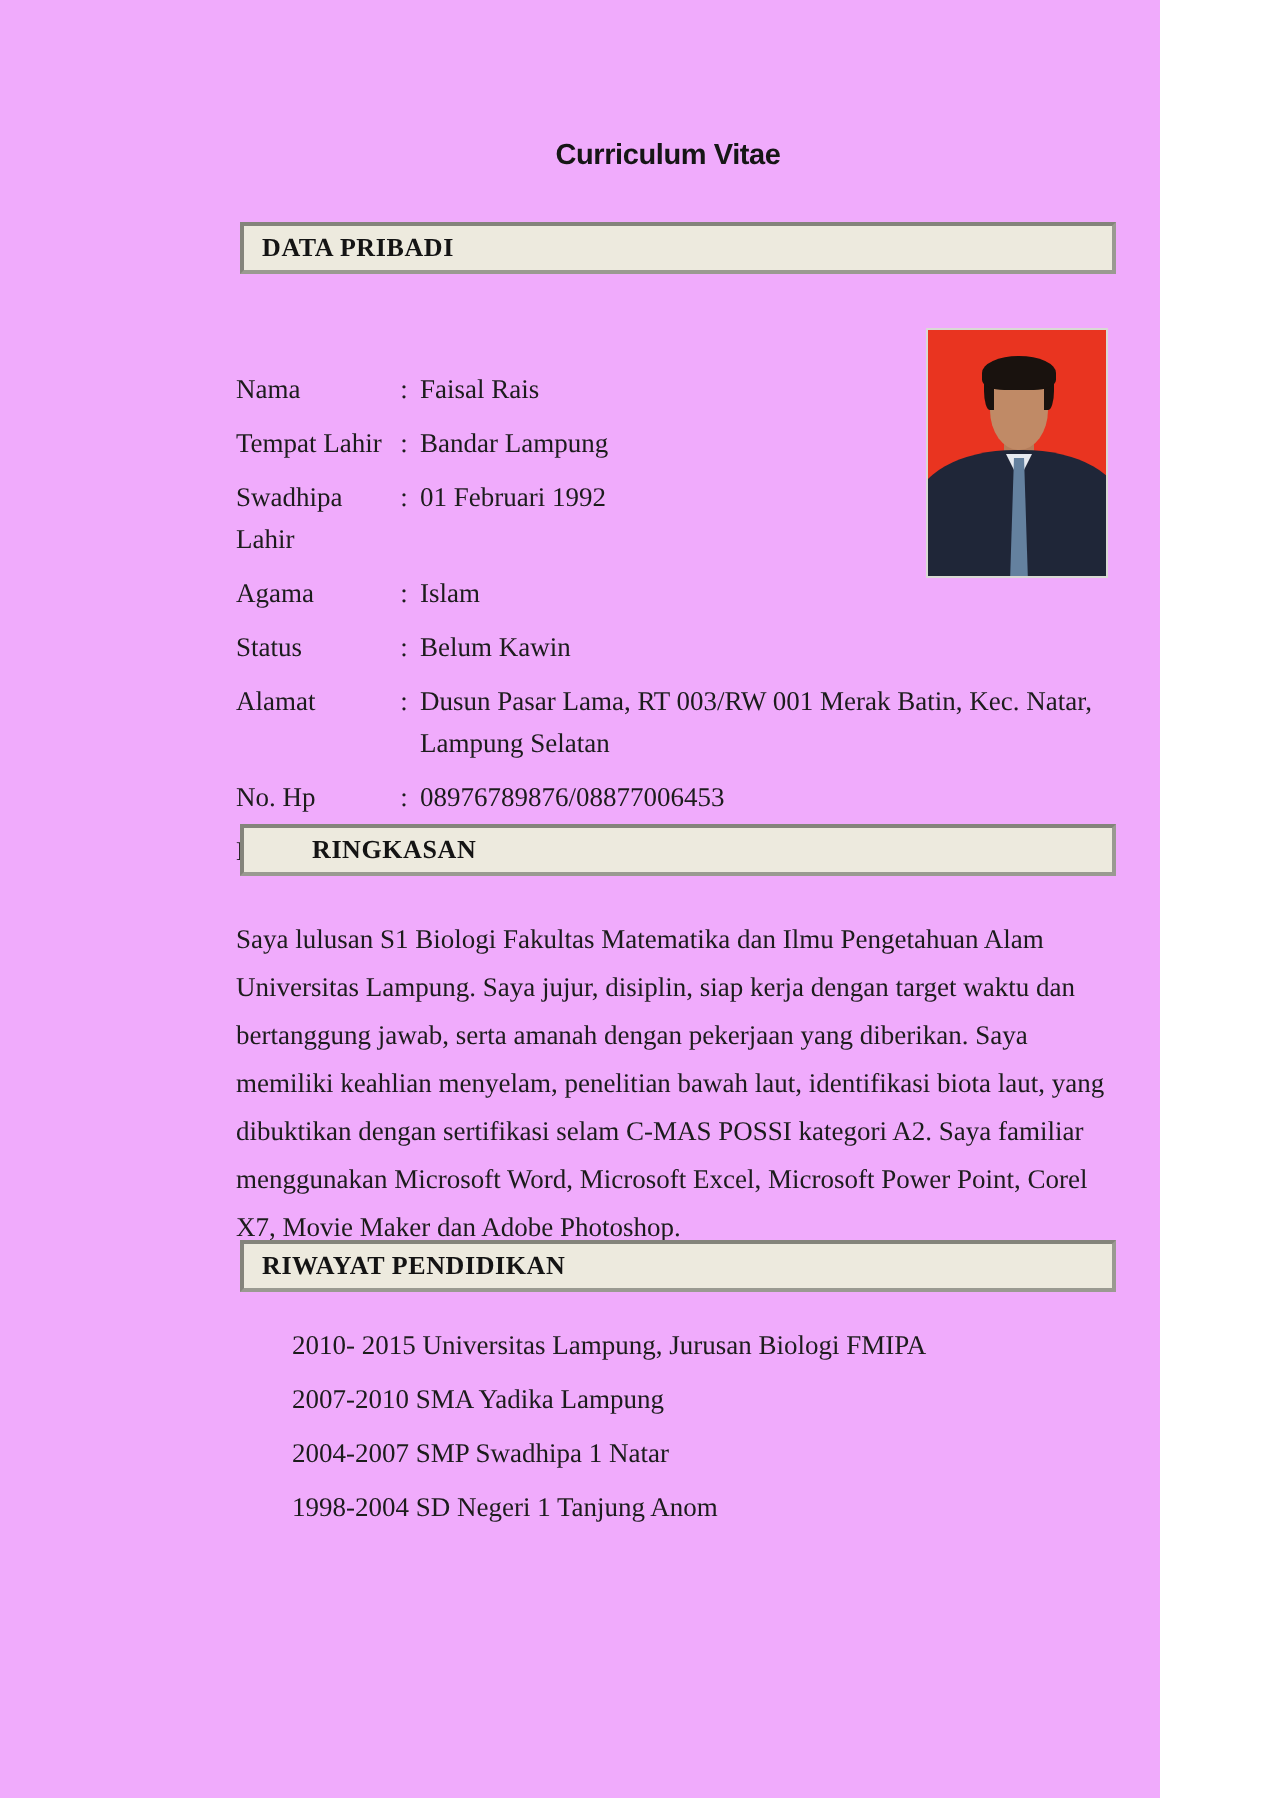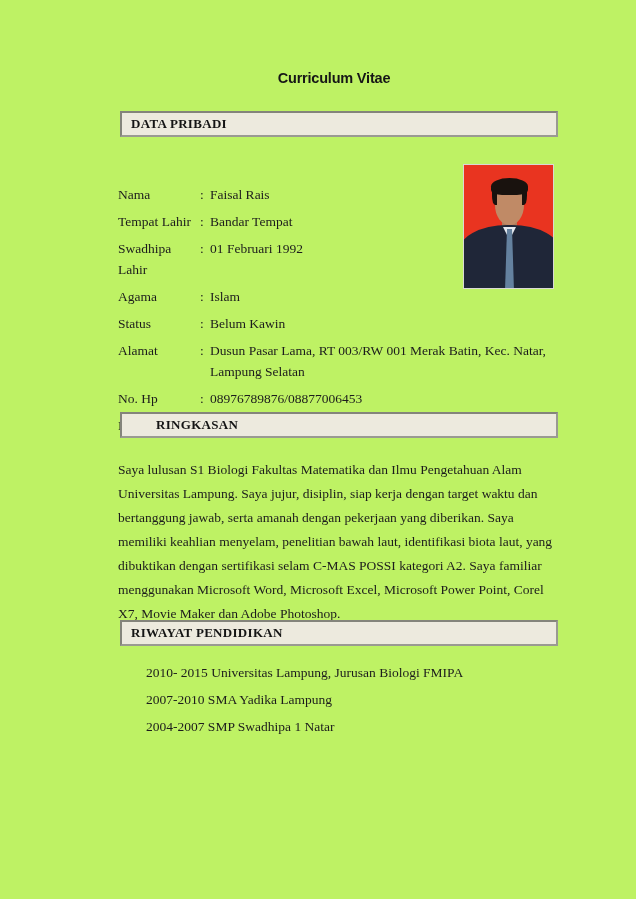--- a/index.html
+++ b/index.html
@@ -1,20 +1,20 @@
 <!DOCTYPE html>
 <html><head>
 <meta charset="utf-8">
 <style>
   * { margin:0; padding:0; box-sizing:border-box; }
   html,body { background:#ffffff; }
   .page {
     position:relative;
-    width:636px; height:899px;
-    background:#bef264;
+    width:580px; height:899px;
+    background:#f0abfc;
     font-family:"Liberation Serif", serif;
     font-size:13.5px;
     color:#1c1c1c;
     overflow:hidden;
   }
   .doc-title {
     position:absolute; left:115px; top:70px; width:438px;
     text-align:center;
     font-family:"Liberation Sans", sans-serif;
     font-weight:bold; font-size:14.5px; letter-spacing:-0.2px;
@@ -117,21 +117,21 @@
 
   <div class="fields">
     <div class="field-row">
       <span class="field-label">Nama</span>
       <span class="field-colon">:</span>
       <span class="field-value">Faisal Rais</span>
     </div>
     <div class="field-row">
       <span class="field-label">Tempat Lahir</span>
       <span class="field-colon">:</span>
-      <span class="field-value">Bandar Tempat</span>
+      <span class="field-value">Bandar Lampung</span>
     </div>
     <div class="field-row">
       <span class="field-label">Swadhipa Lahir</span>
       <span class="field-colon">:</span>
       <span class="field-value">01 Februari 1992</span>
     </div>
     <div class="field-row">
       <span class="field-label">Agama</span>
       <span class="field-colon">:</span>
       <span class="field-value">Islam</span>
@@ -165,15 +165,16 @@
   <div class="summary">Saya lulusan S1 Biologi Fakultas Matematika dan Ilmu Pengetahuan Alam Universitas Lampung. Saya jujur, disiplin, siap kerja dengan target waktu dan bertanggung jawab, serta amanah dengan pekerjaan yang diberikan. Saya memiliki keahlian menyelam, penelitian bawah laut, identifikasi biota laut, yang dibuktikan dengan sertifikasi selam C-MAS POSSI kategori A2. Saya familiar menggunakan Microsoft Word, Microsoft Excel, Microsoft Power Point, Corel X7, Movie Maker dan Adobe Photoshop.</div>
 
   <div class="section-box" id="box-riwayat">
     <span class="heading">RIWAYAT PENDIDIKAN</span>
   </div>
 
   <div class="education">
     <div class="edu-item">2010- 2015 Universitas Lampung, Jurusan Biologi FMIPA</div>
     <div class="edu-item">2007-2010 SMA Yadika Lampung</div>
     <div class="edu-item">2004-2007 SMP Swadhipa 1 Natar</div>
+    <div class="edu-item">1998-2004 SD Negeri 1 Tanjung Anom</div>
   </div>
 
 </div>
 
 </body></html>

